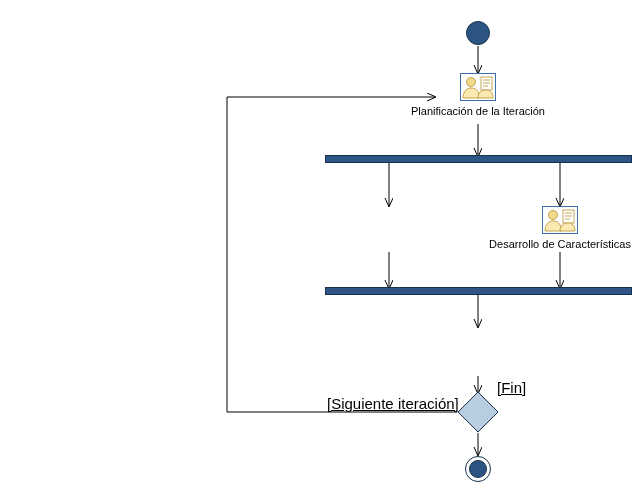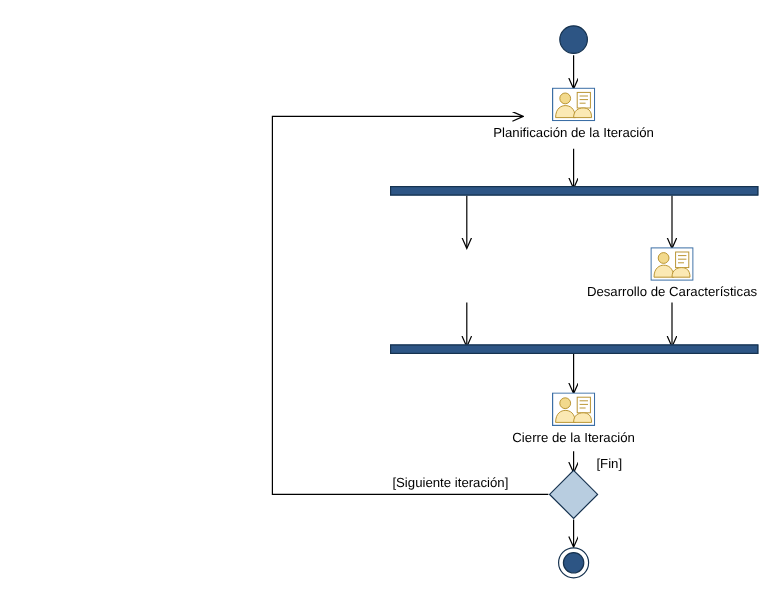--- a/index.html
+++ b/index.html
@@ -82,24 +82,25 @@
     display: block;
     margin-top: 4px;
     font-size: 11px;
     color: #000000;
     white-space: nowrap;
     line-height: 13px;
   }
   
   .edge-label {
     position: absolute;
-    font-size: 11px;
+    font-size: 15px;
     color: #000000;
     white-space: nowrap;
     line-height: 13px;
+    text-decoration: underline;
   }
 </style>
 </head>
 <body>
 
 <div id="canvas">
 
   <svg id="wires" viewBox="0 0 640 501" xmlns="http://www.w3.org/2000/svg">
     <defs>
       <marker id="ah" markerWidth="10" markerHeight="10" refX="8" refY="4" orient="auto" markerUnits="userSpaceOnUse">
@@ -156,33 +157,20 @@
       <line x1="23" y1="7" x2="30" y2="7" stroke="#b8922e" stroke-width="0.8"></line>
       <line x1="23" y1="10" x2="30" y2="10" stroke="#b8922e" stroke-width="0.8"></line>
       <line x1="23" y1="13" x2="28" y2="13" stroke="#b8922e" stroke-width="0.8"></line>
       <path d="M18 25 C18 19 22 17 26 17 C30 17 33 19 33 25 Z" fill="#fbe9b4" stroke="#b8922e" stroke-width="0.8"></path>
     </svg>
     <span class="act-label">Desarrollo de Características</span>
   </div>
 
   <div class="node sync-bar" style="left:325px; top:287px; width:307px;"></div>
 
-  <div class="activity" style="left:378px; top:327px; width:200px;">
-    <svg class="act-icon" width="36" height="28" viewBox="0 0 36 28" xmlns="http://www.w3.org/2000/svg">
-      <rect x="0.5" y="0.5" width="35" height="27" fill="#ffffff" stroke="#3b6ea5" stroke-width="1"></rect>
-      <circle cx="11" cy="9" r="4.5" fill="#f2d98c" stroke="#b8922e" stroke-width="0.8"></circle>
-      <path d="M3 25 C3 17 8 15 11 15 C15 15 19 17 19.5 25 Z" fill="#fbe9b4" stroke="#b8922e" stroke-width="0.8"></path>
-      <rect x="21" y="4" width="11" height="13" fill="#ffffff" stroke="#b8922e" stroke-width="0.8"></rect>
-      <line x1="23" y1="7" x2="30" y2="7" stroke="#b8922e" stroke-width="0.8"></line>
-      <line x1="23" y1="10" x2="30" y2="10" stroke="#b8922e" stroke-width="0.8"></line>
-      <line x1="23" y1="13" x2="28" y2="13" stroke="#b8922e" stroke-width="0.8"></line>
-      <path d="M18 25 C18 19 22 17 26 17 C30 17 33 19 33 25 Z" fill="#fbe9b4" stroke="#b8922e" stroke-width="0.8"></path>
-    </svg>
-    <span class="act-label">Cierre de la Iteración</span>
-  </div>
 
   <svg class="node decision" style="left:457px; top:391px;" viewBox="0 0 42 42" xmlns="http://www.w3.org/2000/svg">
     <polygon points="21,1 41,21 21,41 1,21" fill="#b8cde0" stroke="#16324f" stroke-width="1"></polygon>
   </svg>
 
   <span class="edge-label" style="left:497px; top:381px;">[Fin]</span>
 
   <span class="edge-label" style="left:297px; top:397px;padding-left:30px;">[Siguiente iteración]</span>
 
   <div class="node final-node" style="left:465px; top:456px;">

